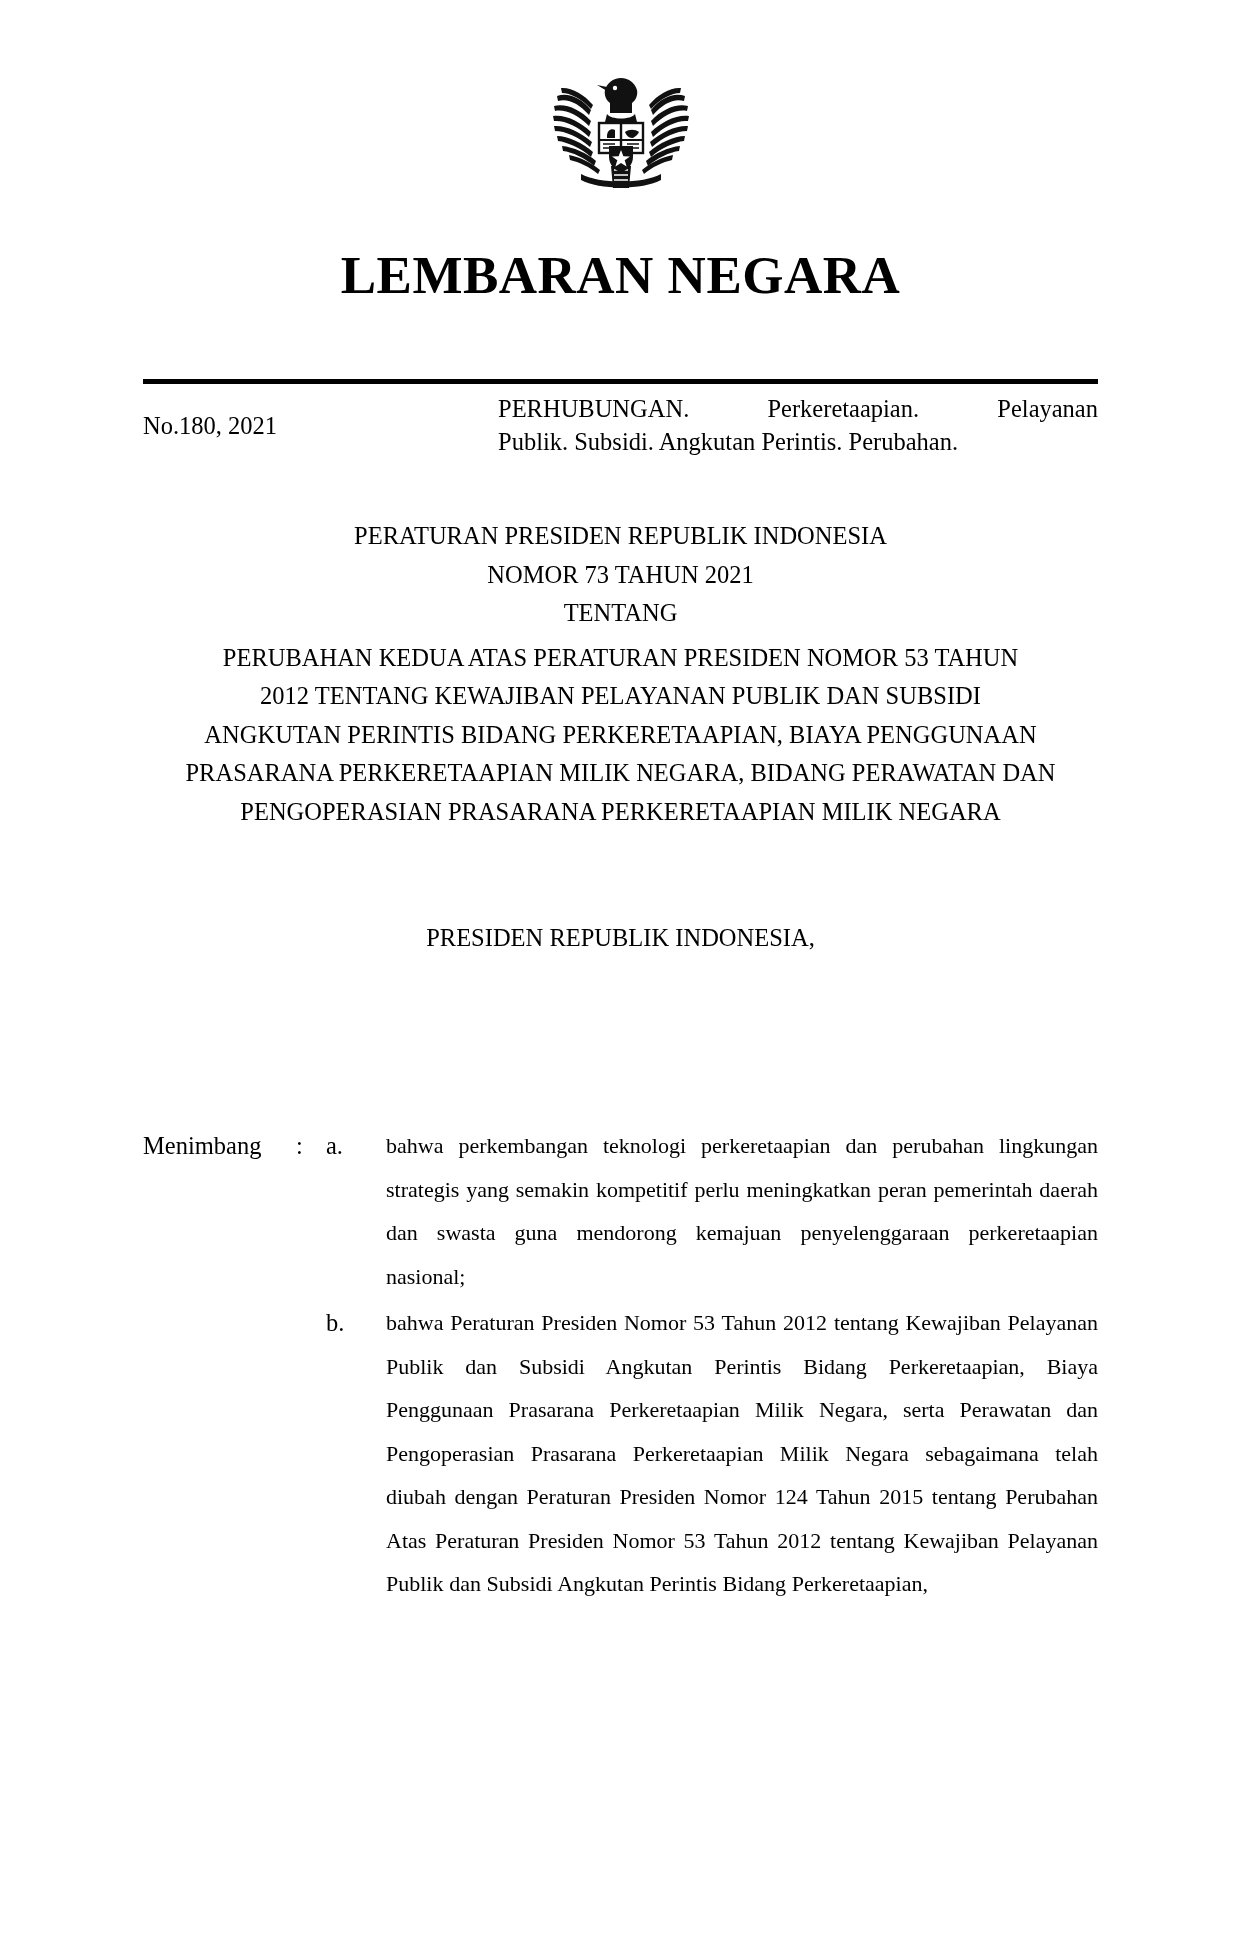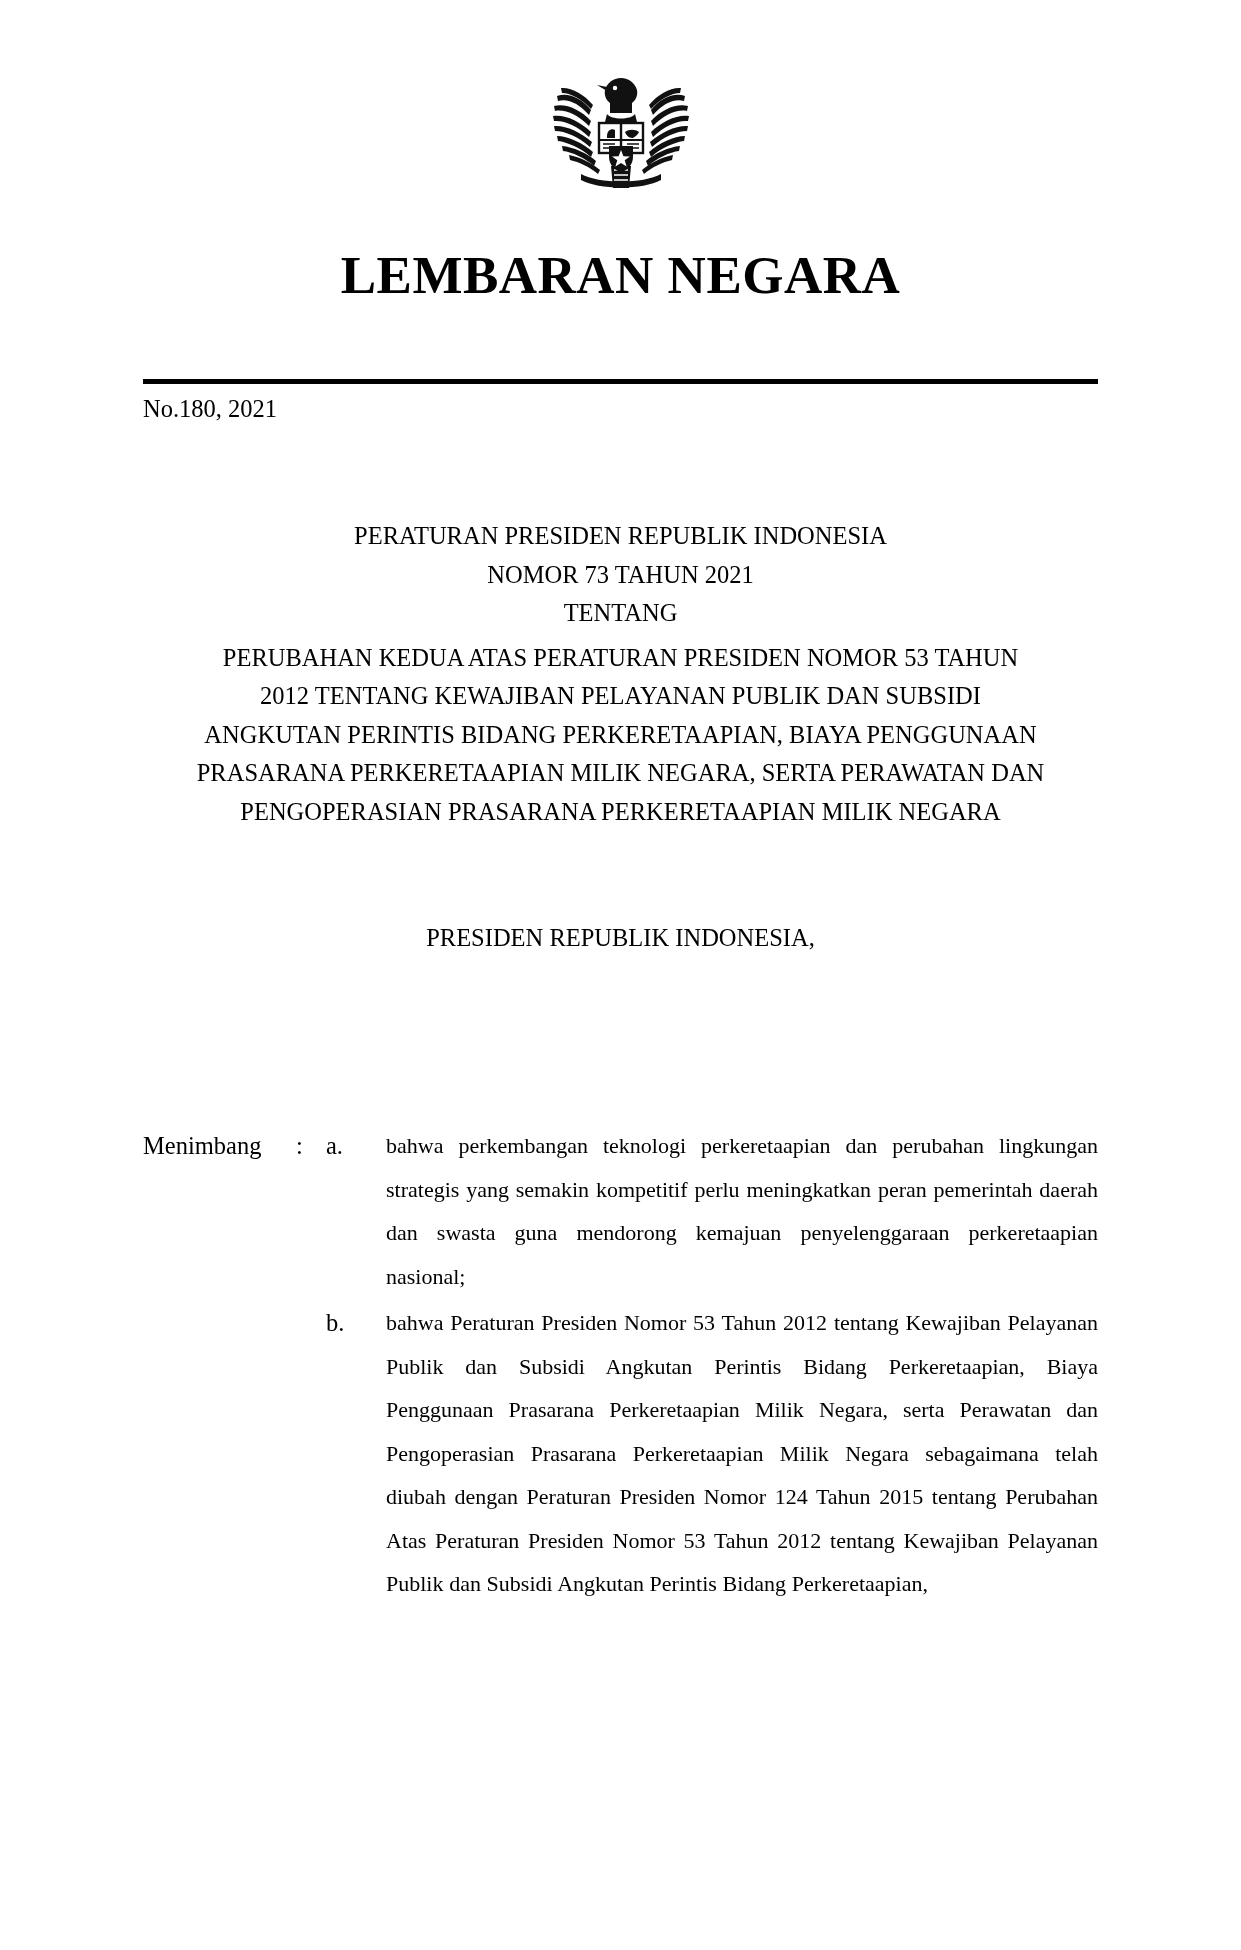--- a/index.html
+++ b/index.html
@@ -230,31 +230,35 @@
   </div>
 
   <div class="masthead">
     <div class="masthead-line">LEMBARAN NEGARA</div>
   </div>
 
   <div class="masthead-rule"></div>
 
   <div class="meta-row">
     <div class="meta-number">No.180, 2021</div>
+    <div class="meta-subject">
+      <div>PERHUBUNGAN. Perkeretaapian. Pelayanan</div>
+      <div class="last">Publik. Subsidi. Angkutan Perintis. Perubahan.</div>
+    </div>
   </div>
 
   <div class="title-block">
     <div class="title-line">PERATURAN PRESIDEN REPUBLIK INDONESIA</div>
     <div class="title-line">NOMOR 73 TAHUN 2021</div>
     <div class="title-line">TENTANG</div>
     <div class="title-gap-sm"></div>
     <div class="title-line">PERUBAHAN KEDUA ATAS PERATURAN PRESIDEN NOMOR 53 TAHUN</div>
     <div class="title-line">2012 TENTANG KEWAJIBAN PELAYANAN PUBLIK DAN SUBSIDI</div>
     <div class="title-line">ANGKUTAN PERINTIS BIDANG PERKERETAAPIAN, BIAYA PENGGUNAAN</div>
-    <div class="title-line">PRASARANA PERKERETAAPIAN MILIK NEGARA, SERTA PERAWATAN DAN</div>
+    <div class="title-line">PRASARANA PERKERETAAPIAN MILIK NEGARA, BIDANG PERAWATAN DAN</div>
     <div class="title-line">PENGOPERASIAN PRASARANA PERKERETAAPIAN MILIK NEGARA</div>
     <div class="title-gap-lg"></div>
     <div class="title-gap-lg"></div>
     <div class="title-line">PRESIDEN REPUBLIK INDONESIA,</div>
   </div>
 
   <div class="body-block">
 
     <div class="clause">
       <div class="clause-label">Menimbang</div>

